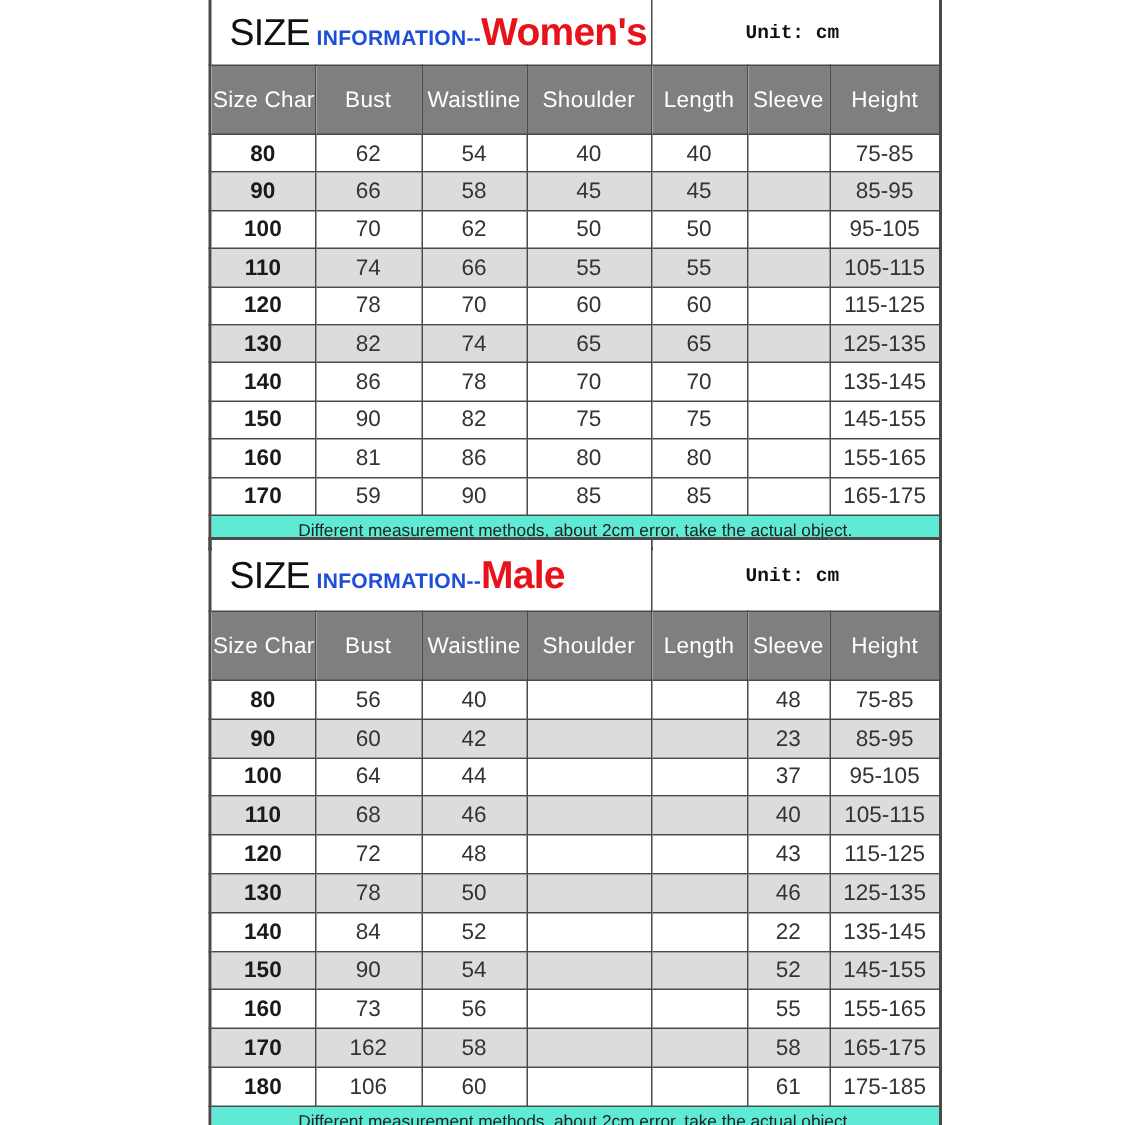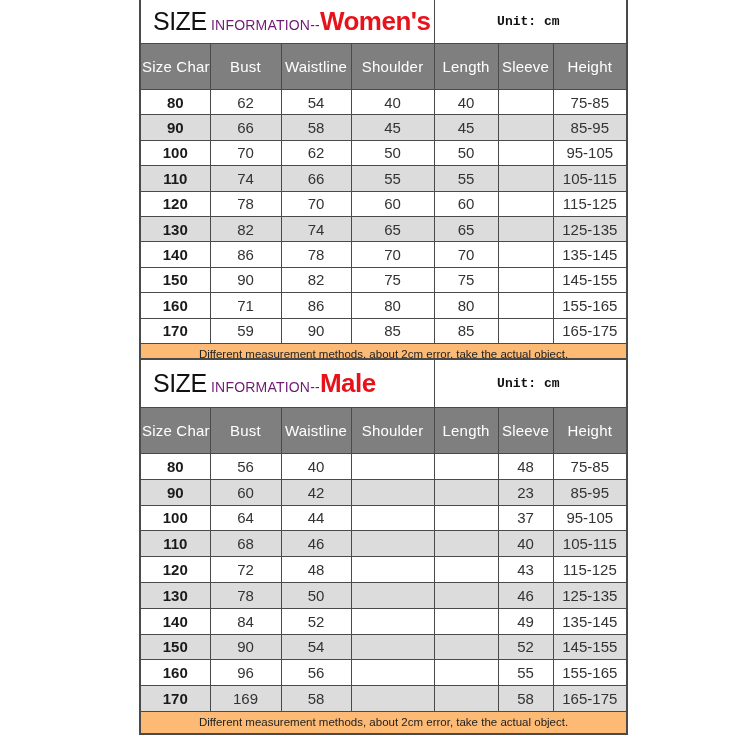--- a/index.html
+++ b/index.html
@@ -51,22 +51,22 @@
     padding: 0 0 0 12px;
   }
   .t-size {
     font-size: 25px;
     font-weight: 400;
     color: #111111;
     letter-spacing: -0.5px;
   }
   .t-info {
     font-size: 14px;
-    font-weight: 400;
-    color: #701a75;
+    font-weight: 700;
+    color: #1d4ed8;
     letter-spacing: 0.2px;
   }
   .t-name {
     font-size: 26px;
     font-weight: 700;
     letter-spacing: -0.5px;
   }
   td.unit-cell {
     text-align: right;
     vertical-align: bottom;
@@ -96,21 +96,21 @@
   }
   .t2 tbody.data-rows td { height: 22.8px; }
   tbody.data-rows tr.shaded td { background: #dcdcdc; }
   tbody.data-rows td.size-col {
     font-weight: 700;
     color: #1a1a1a;
   }
 
   
   tr.note-row td {
-    background: #fdba74;
+    background: #5eead4;
     height: 19px;
     font-size: 11.5px;
     color: #222222;
   }
 </style>
 </head>
 <body>
 
 <div class="canvas">
 
@@ -211,21 +211,21 @@
             <td class="size-col">150</td>
             <td>90</td>
             <td>82</td>
             <td>75</td>
             <td>75</td>
             <td></td>
             <td>145-155</td>
           </tr>
           <tr>
             <td class="size-col">160</td>
-            <td>71</td>
+            <td>81</td>
             <td>86</td>
             <td>80</td>
             <td>80</td>
             <td></td>
             <td>155-165</td>
           </tr>
           <tr>
             <td class="size-col">170</td>
             <td>59</td>
             <td>90</td>
@@ -326,49 +326,58 @@
             <td></td>
             <td>46</td>
             <td>125-135</td>
           </tr>
           <tr>
             <td class="size-col">140</td>
             <td>84</td>
             <td>52</td>
             <td></td>
             <td></td>
-            <td>49</td>
+            <td>22</td>
             <td>135-145</td>
           </tr>
           <tr class="shaded">
             <td class="size-col">150</td>
             <td>90</td>
             <td>54</td>
             <td></td>
             <td></td>
             <td>52</td>
             <td>145-155</td>
           </tr>
           <tr>
             <td class="size-col">160</td>
-            <td>96</td>
+            <td>73</td>
             <td>56</td>
             <td></td>
             <td></td>
             <td>55</td>
             <td>155-165</td>
           </tr>
           <tr class="shaded">
             <td class="size-col">170</td>
-            <td>169</td>
+            <td>162</td>
             <td>58</td>
             <td></td>
             <td></td>
             <td>58</td>
             <td>165-175</td>
+          </tr>
+          <tr>
+            <td class="size-col">180</td>
+            <td>106</td>
+            <td>60</td>
+            <td></td>
+            <td></td>
+            <td>61</td>
+            <td>175-185</td>
           </tr>
         </tbody>
       <tfoot>
         <tr class="note-row">
           <td colspan="7">Different measurement methods, about 2cm error, take the actual object.</td>
         </tr>
       </tfoot>
     </table>
   </section>
 

